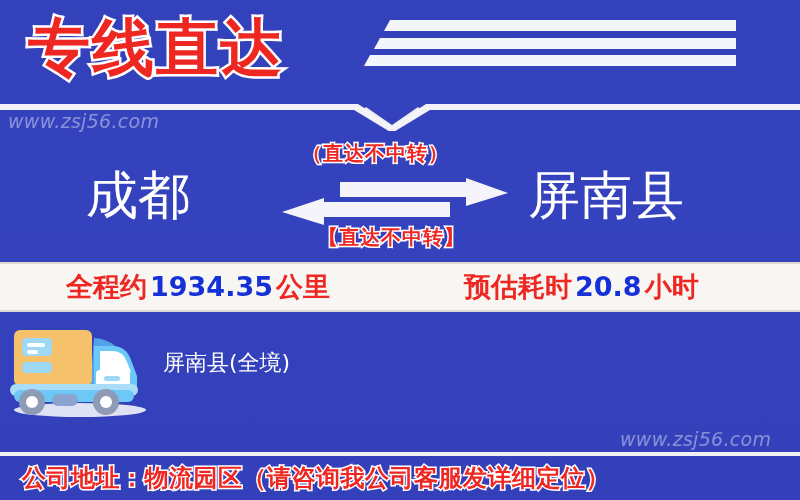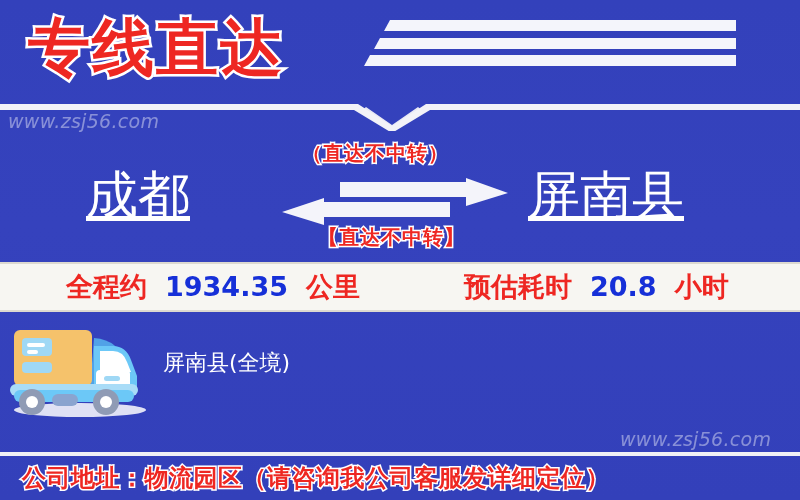--- a/index.html
+++ b/index.html
@@ -76,21 +76,20 @@
     height: 157px;
   }
   .city {
     position: absolute;
     top: 158px;
     font-size: 52px;
     font-weight: normal;
     color: #ffffff;
     line-height: 64px;
     white-space: nowrap;
-    text-decoration: underline;
   }
   .city-origin { left: 86px; top: 163px; }
   .city-dest   { left: 528px; top: 163px; text-align: center; }
 
   .center-label {
     position: absolute;
     font-size: 20px;
     font-weight: bold;
     color: #ee2722;
     -webkit-text-stroke: 3px #ffffff;
@@ -128,21 +127,21 @@
     font-weight: bold;
     color: #ee2722;
     white-space: nowrap;
     line-height: 46px;
   }
   .info-distance { left: 66px; }
   .info-duration { left: 464px; }
   .info-item .num {
     color: #1630d8;
     font-weight: bold;
-    padding: 0 18px;
+    padding: 0 3px;
   }
 
   
   .delivery {
     position: absolute;
     left: 0;
     top: 310px;
     width: 800px;
     height: 120px;
   }

